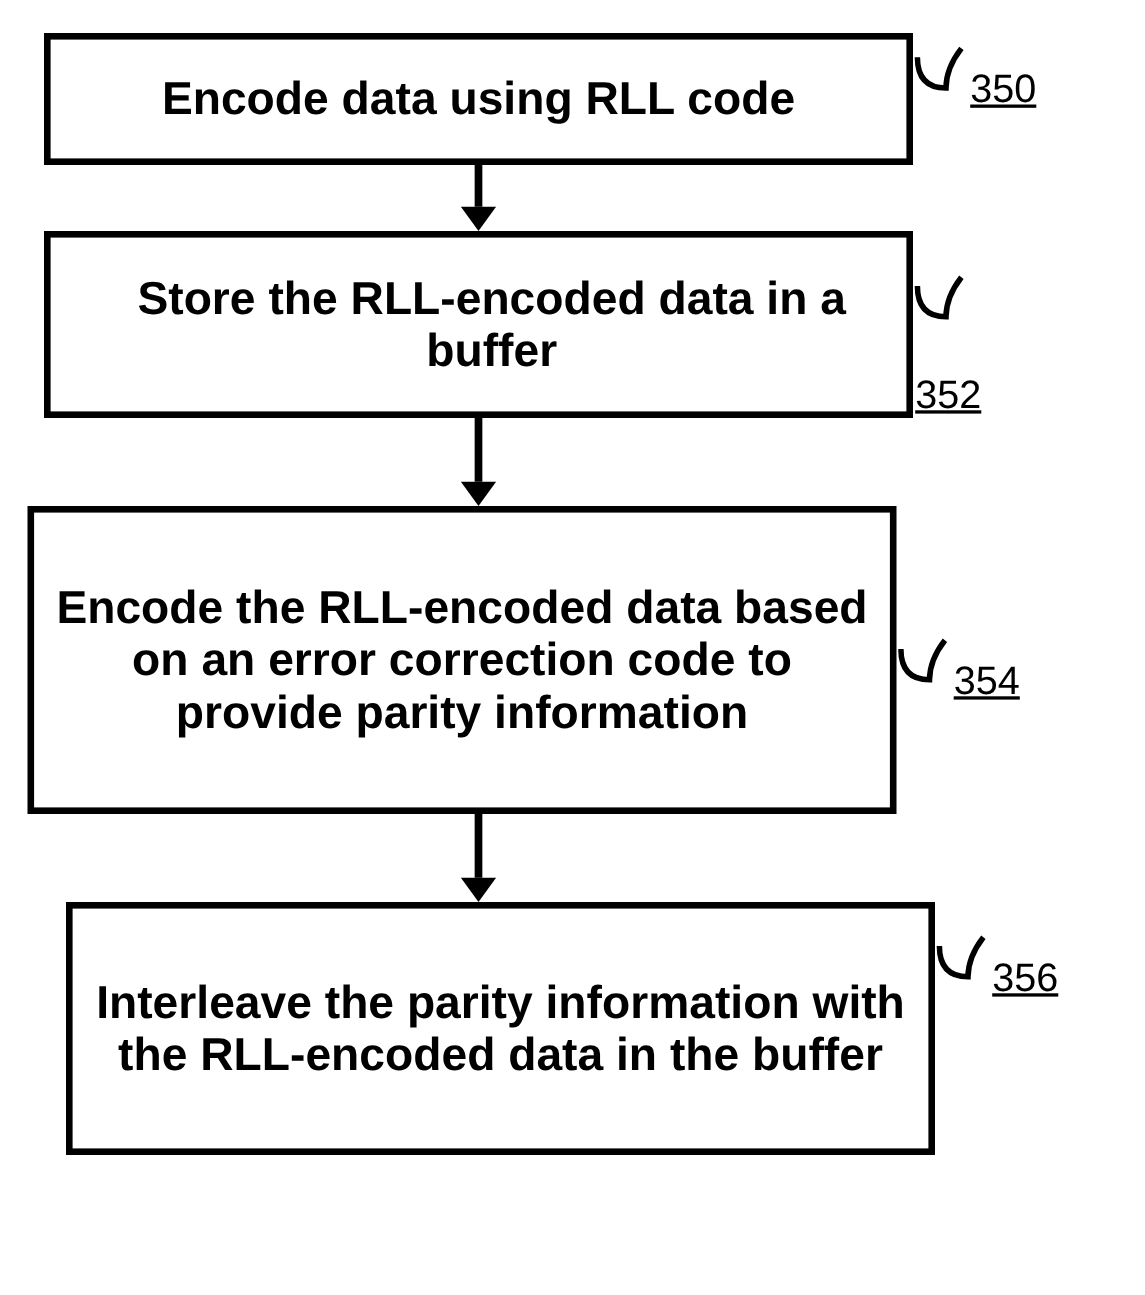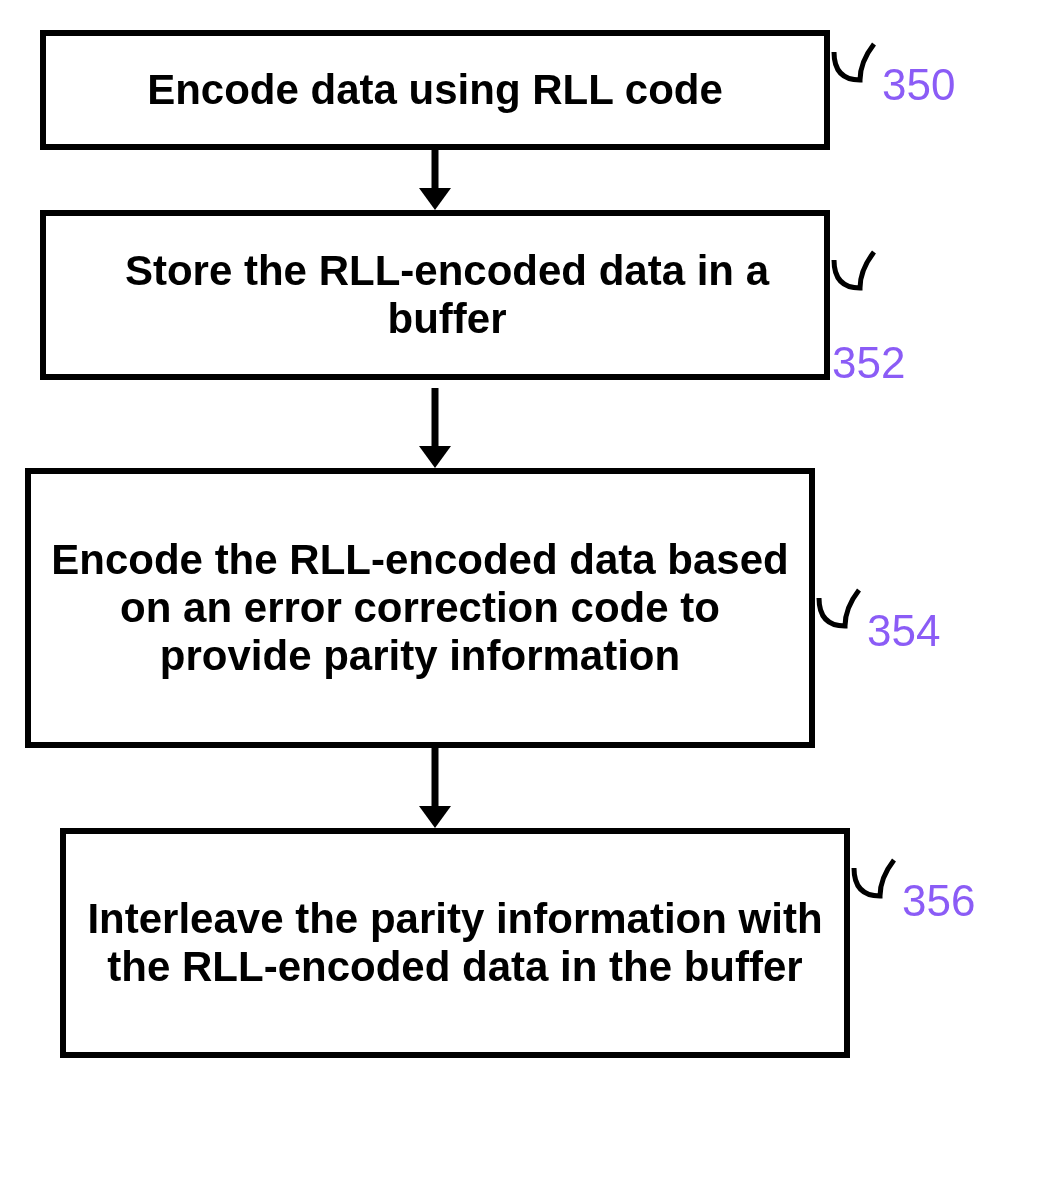--- a/index.html
+++ b/index.html
@@ -40,25 +40,26 @@
     padding: 12px 20px;
     line-height: 1.15;
     background: #fff;
   }
   .callout {
     display: flex;
     flex-direction: row;
     align-items: flex-start;
   }
   .callout-num {
-    font-size: 44px;
-    color: #8b5cf6;
+    font-size: 36px;
+    color: #000000;
     font-weight: 400;
     padding-top: 18px;
     padding-left: 2px;
+    text-decoration: underline;
   }
   .callout-curve {
     flex: 0 0 auto;
   }
   .arrow-wrap {
     display: flex;
     justify-content: center;
   }
 </style>
 </head>

